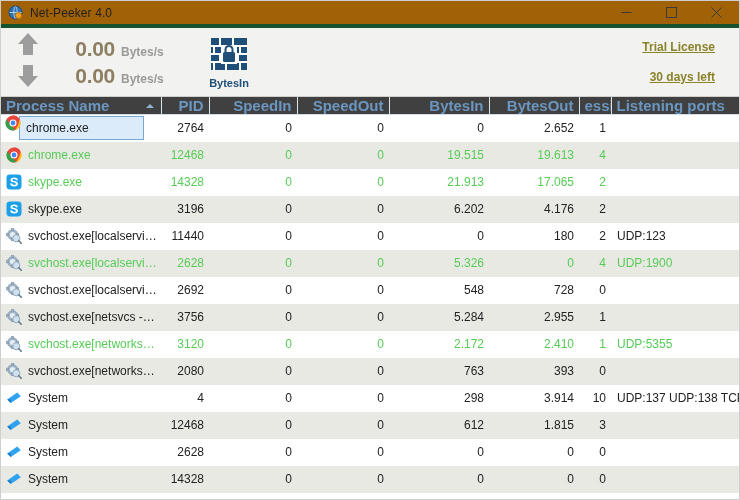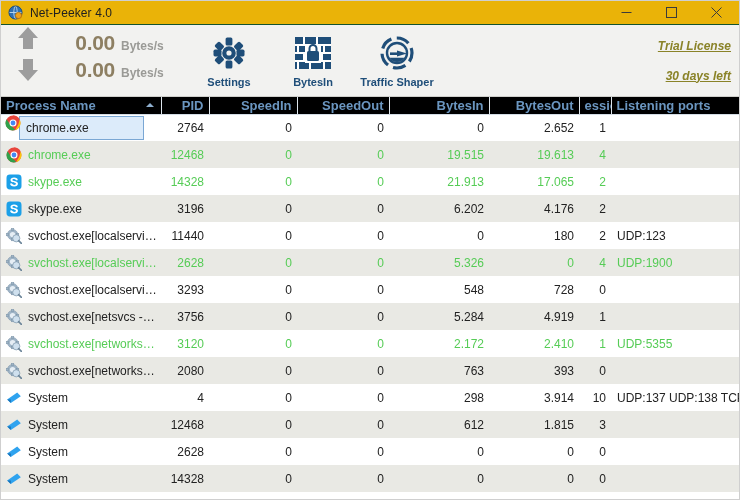--- a/index.html
+++ b/index.html
@@ -13,21 +13,21 @@
     width: 740px; height: 500px;
     position: relative;
     display: flex; flex-direction: column;
     background: #ffffff;
     border: 1px solid #cfcfcf;
   }
 
   
   .titlebar {
     height: 23px; flex: 0 0 23px;
-    background: #eab308;
+    background: #a16207;
     display: flex; align-items: center;
     position: relative;
   }
   .title-left { display: flex; align-items: center; padding-left: 7px; gap: 7px; }
   .app-icon { width: 15px; height: 15px; position: relative; display:block; }
   .title-text {
     font-size: 12px; color: #202020;
     letter-spacing: .1px; white-space: nowrap;
   }
   .win-controls { position: absolute; right: 0; top: 0; height: 23px; display: flex; }
@@ -35,23 +35,23 @@
     width: 45px; height: 23px;
     display: flex; align-items: center; justify-content: center;
     color: #3b3b3b;
   }
   .win-btn svg { display: block; }
 
   
   .toolbar {
     height: 73px; flex: 0 0 73px;
     background: #f2f2f0;
-    border-top: 1px solid #14532d;
+    border-top: 4px solid #14532d;
     border-bottom: 1px solid #cfcfcb;
-    display: flex; align-items: flex-start;
+    display: flex; align-items: center;
     position: relative;
   }
   .speed-block {
     display: flex; align-items: center;
     padding-left: 10px;
     width: 186px;
   }
   .arrows { display: flex; flex-direction: column; align-items: center; gap: 2px; width: 34px; }
   .speeds { display: flex; flex-direction: column; justify-content: center; gap: 3px; margin-left: 10px; }
   .speed-row { display: flex; align-items: baseline; gap: 6px; }
@@ -65,38 +65,38 @@
   .tool-item {
     width: 84px; height: 73px;
     display: flex; flex-direction: column;
     align-items: center; justify-content: center;
     gap: 5px; cursor: default;
   }
   .tool-ico { height: 36px; display: flex; align-items: center; justify-content: center; }
   .tool-label { font-size: 11px; font-weight: bold; color: #1f4e79; white-space: nowrap; }
 
   .license {
-    position: absolute; right: 8px; top: 50%; transform: translateY(-50%);
-    display: flex; flex-direction: column; align-items: flex-end; gap: 16px; font-style: italic;
+    position: absolute; right: 24px; top: 50%; transform: translateY(-50%);
+    display: flex; flex-direction: column; align-items: flex-end; gap: 16px;
   }
   .license a {
     font-size: 12px; font-weight: bold; color: #8a8328;
     text-decoration: underline; white-space: nowrap; cursor: pointer;
   }
 
   
   .table-wrap { flex: 1 1 auto; overflow: hidden; background: #fff; position: relative; }
   table.grid { border-collapse: collapse; width: 740px; table-layout: fixed; }
 
   thead th {
     height: 17px;
-    background: #000000;
+    background: #404040;
     border-bottom: 1px solid #d4dde6;
     border-right: 1px solid #dde5ec;
-    font-size: 13px; font-weight: bold;
+    font-size: 15px; font-weight: bold;
     color: #6b96c0;
     padding: 0 5px;
     text-align: right;
     white-space: nowrap;
     overflow: hidden;
     position: relative;
     vertical-align: middle;
     margin-top: 8px;
   }
   thead th.left { text-align: left; }
@@ -194,38 +194,20 @@
         </div>
         <div class="speed-row">
           <span class="speed-num">0.00</span>
           <span class="speed-unit">Bytes/s</span>
         </div>
       </div>
     </div>
 
     <div class="tool-items">
 
-      <div class="tool-item">
-        <span class="tool-ico">
-          <svg width="36" height="36" viewBox="0 0 36 36">
-            <path fill="#1f4e79" d="M18 11.2a6.8 6.8 0 1 0 0 13.6 6.8 6.8 0 0 0 0-13.6zm0 4.2a2.6 2.6 0 1 1 0 5.2 2.6 2.6 0 0 1 0-5.2z"></path>
-            <g fill="#1f4e79">
-              <rect x="14.6" y="2.5" width="6.8" height="8" rx="1.6"></rect>
-              <rect x="14.6" y="25.5" width="6.8" height="8" rx="1.6"></rect>
-              <rect x="2.5" y="14.6" width="8" height="6.8" rx="1.6"></rect>
-              <rect x="25.5" y="14.6" width="8" height="6.8" rx="1.6"></rect>
-              <rect x="5" y="7.3" width="6.8" height="8" rx="1.6" transform="rotate(-45 8.4 11.3)"></rect>
-              <rect x="24.2" y="20.7" width="6.8" height="8" rx="1.6" transform="rotate(-45 27.6 24.7)"></rect>
-              <rect x="24.2" y="7.3" width="6.8" height="8" rx="1.6" transform="rotate(45 27.6 11.3)"></rect>
-              <rect x="5" y="20.7" width="6.8" height="8" rx="1.6" transform="rotate(45 8.4 24.7)"></rect>
-            </g>
-          </svg>
-        </span>
-        <span class="tool-label">Settings</span>
-      </div>
 
       <div class="tool-item">
         <span class="tool-ico">
           <svg width="36" height="32" viewBox="0 0 36 32">
             <rect x="0" y="0" width="36" height="32" fill="#1f4e79"></rect>
             <g stroke="#ffffff" stroke-width="2">
               <line x1="0" y1="8" x2="36" y2="8"></line>
               <line x1="0" y1="16" x2="36" y2="16"></line>
               <line x1="0" y1="24" x2="36" y2="24"></line>
               <line x1="9" y1="0" x2="9" y2="8"></line>
@@ -241,32 +223,20 @@
             </g>
             <rect x="10" y="7" width="16" height="19" fill="#ffffff"></rect>
             <rect x="12" y="14" width="12" height="10" rx="1.5" fill="#1f4e79"></rect>
             <path d="M14.5 14 v-2.5 a3.5 3.5 0 0 1 7 0 V14" fill="none" stroke="#1f4e79" stroke-width="2"></path>
           </svg>
         </span>
         <span class="tool-label">BytesIn</span>
       </div>
 
 
-      <div class="tool-item">
-        <span class="tool-ico">
-          <svg width="36" height="36" viewBox="0 0 36 36">
-            <circle cx="18" cy="18" r="15" fill="none" stroke="#1f4e79" stroke-width="3.2" stroke-dasharray="13 5.5" stroke-dashoffset="4"></circle>
-            <circle cx="18" cy="18" r="10" fill="none" stroke="#1f4e79" stroke-width="2.4"></circle>
-            <path d="M18 27 a9 9 0 0 1 -7.6 -4.2 h15.2 A9 9 0 0 1 18 27 z" fill="#1f4e79"></path>
-            <path d="M11 17.4 h8 v2.6 h-8 z" fill="#1f4e79"></path>
-            <path d="M18 15.5 L28 18.5 L18 21.5 z" fill="#1f4e79"></path>
-          </svg>
-        </span>
-        <span class="tool-label">Traffic Shaper</span>
-      </div>
 
 
     </div>
 
     <div class="license">
       <a>Trial License</a>
       <a>30 days left</a>
     </div>
   </div>
 
@@ -457,21 +427,21 @@
                       <rect x="10.6" y="5.4" width="2.2" height="2.4"></rect>
                     </g>
                     <circle cx="6.6" cy="6.6" r="2.7" fill="#e6eef5"></circle>
                     <circle cx="10.3" cy="10.3" r="3.6" fill="#cfe0ee" stroke="#7b93a8" stroke-width="0.7"></circle>
                     <line x1="12.6" y1="12.6" x2="15.4" y2="15.4" stroke="#6c8599" stroke-width="1.6" stroke-linecap="round"></line>
                   </svg>
                 </span>
                 <span class="name-txt">svchost.exe[localservice...</span>
               </div>
             </td>
-            <td>3293</td>
+            <td>2692</td>
             <td>0</td>
             <td>0</td>
             <td>548</td>
             <td>728</td>
             <td>0</td>
             <td class="ports"></td>
           </tr>
           <tr class="alt">
             <td class="name-cell">
               <div class="name-inner">
@@ -489,21 +459,21 @@
                     <line x1="12.6" y1="12.6" x2="15.4" y2="15.4" stroke="#6c8599" stroke-width="1.6" stroke-linecap="round"></line>
                   </svg>
                 </span>
                 <span class="name-txt">svchost.exe[netsvcs -p -...</span>
               </div>
             </td>
             <td>3756</td>
             <td>0</td>
             <td>0</td>
             <td>5.284</td>
-            <td>4.919</td>
+            <td>2.955</td>
             <td>1</td>
             <td class="ports"></td>
           </tr>
           <tr class="green">
             <td class="name-cell">
               <div class="name-inner">
                 <span style="display: flex;">
                   <svg class="proc-ico" viewBox="0 0 16 16">
                     <g fill="#9fb4c6" stroke="#7b93a8" stroke-width="0.5">
                       <circle cx="6.6" cy="6.6" r="5.2"></circle>

